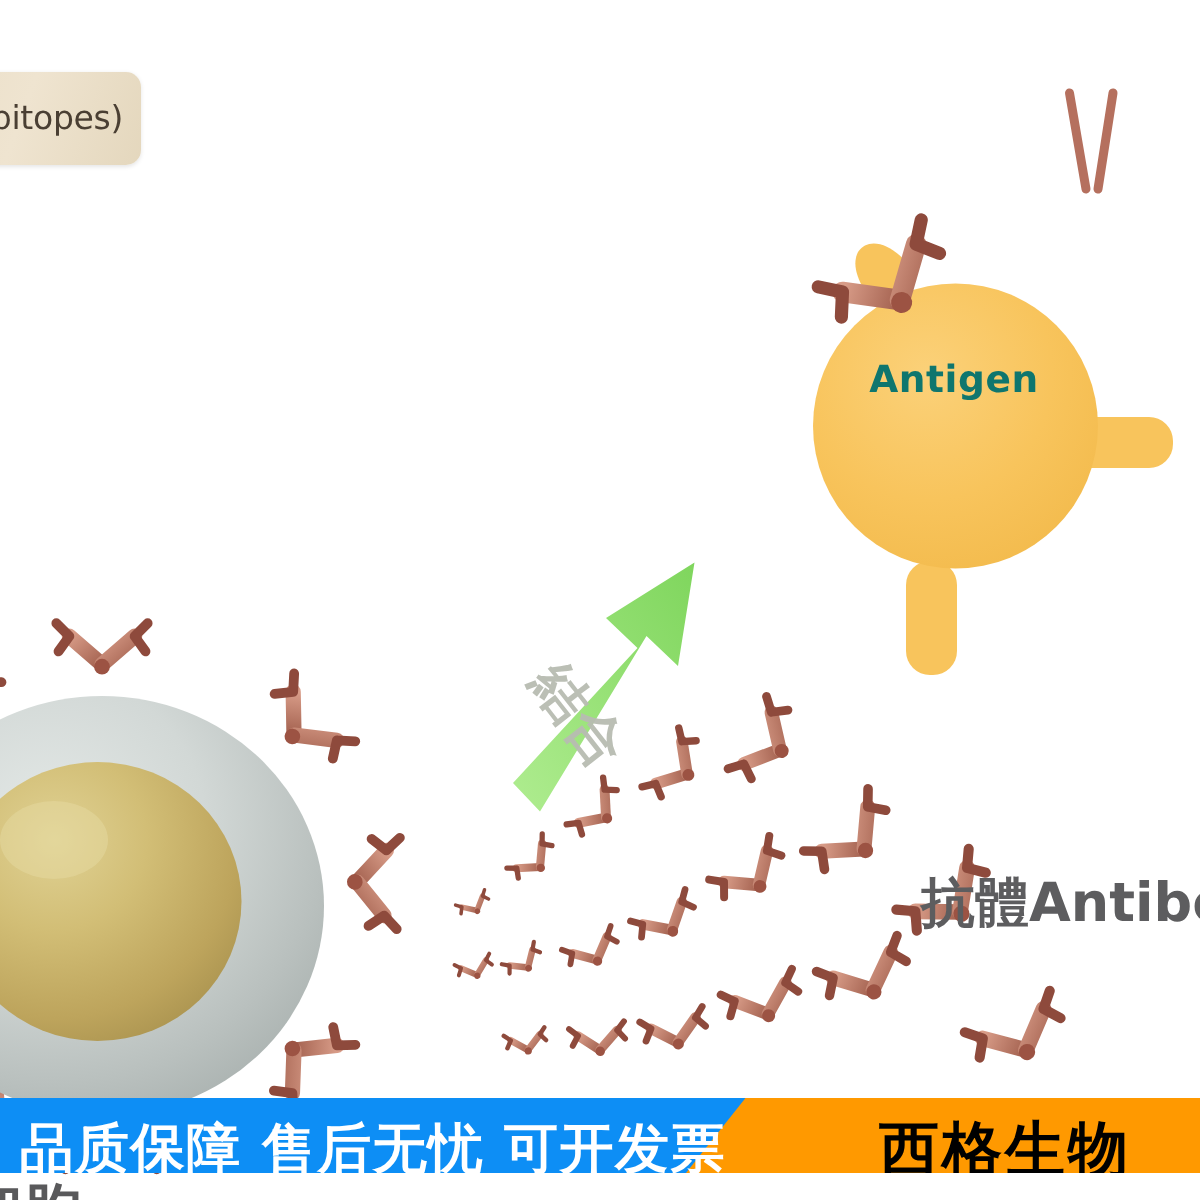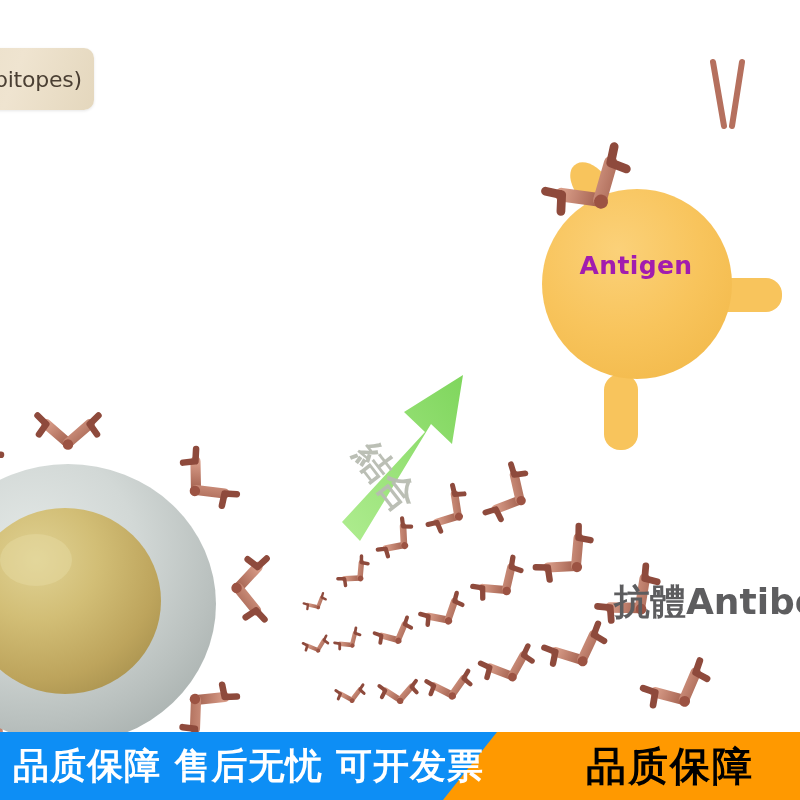--- a/index.html
+++ b/index.html
@@ -43,43 +43,43 @@
   
   .antigen-label{
     position:absolute;left:556px;top:238px;width:160px;
     text-align:center;pointer-events:none;line-height:1.02;
   }
   .antigen-label .cn{
     display:block;font-size:40px;font-weight:bold;color:#8a6a26;
     font-family:"DejaVu Sans",sans-serif;letter-spacing:2px;
   }
   .antigen-label .en{
-    display:block;font-size:25px;font-weight:bold;color:#a21caf;
-    font-family:"DejaVu Sans",sans-serif;margin-top:15px;letter-spacing:.4px;
+    display:block;font-size:25px;font-weight:bold;color:#0f766e;
+    font-family:"DejaVu Sans",sans-serif;margin-top:2px;letter-spacing:.4px;
   }
 
   
   .bind-text{
     position:absolute;left:382px;top:432px;
     font-size:37px;font-weight:bold;color:#b8bcb2;
     font-family:"DejaVu Sans",sans-serif;
     transform:rotate(52deg);transform-origin:left top;
     letter-spacing:1px;opacity:.95;white-space:nowrap;
   }
 
   
   .antibody-label{
     position:absolute;left:614px;top:578px;
     font-size:36px;font-weight:bold;color:#5d5d5f;
     font-family:"DejaVu Sans",sans-serif;
     white-space:nowrap;letter-spacing:0px;
   }
 
   
-  .banner{position:absolute;left:0;top:732px;width:800px;height:68px;overflow:hidden;}
+  .banner{position:absolute;left:0;top:732px;width:800px;height:50px;overflow:hidden;}
   .banner-orange{position:absolute;inset:0;background:#ff9900;}
   .banner-blue{
     position:absolute;left:0;top:0;width:540px;height:68px;background:#0d8ef5;
     clip-path:polygon(0 0,497px 0,443px 68px,0 68px);
   }
   .banner-blue-text{
     position:absolute;left:0;top:0;width:497px;height:68px;
     display:flex;align-items:center;justify-content:center;
     color:#ffffff;font-size:36px;font-weight:bold;
     font-family:"DejaVu Sans",sans-serif;letter-spacing:1px;white-space:nowrap;
@@ -212,16 +212,16 @@
   </div>
 
   <div class="bind-text">結合</div>
 
   <div class="antibody-label">抗體Antibo</div>
 
   <div class="banner">
     <div class="banner-orange"></div>
     <div class="banner-blue"></div>
     <div class="banner-blue-text">品质保障 售后无忧 可开发票</div>
-    <div class="banner-orange-text">品质保障</div>
+    <div class="banner-orange-text">西格生物</div>
   </div>
 
 </div>
 
 </body></html>

